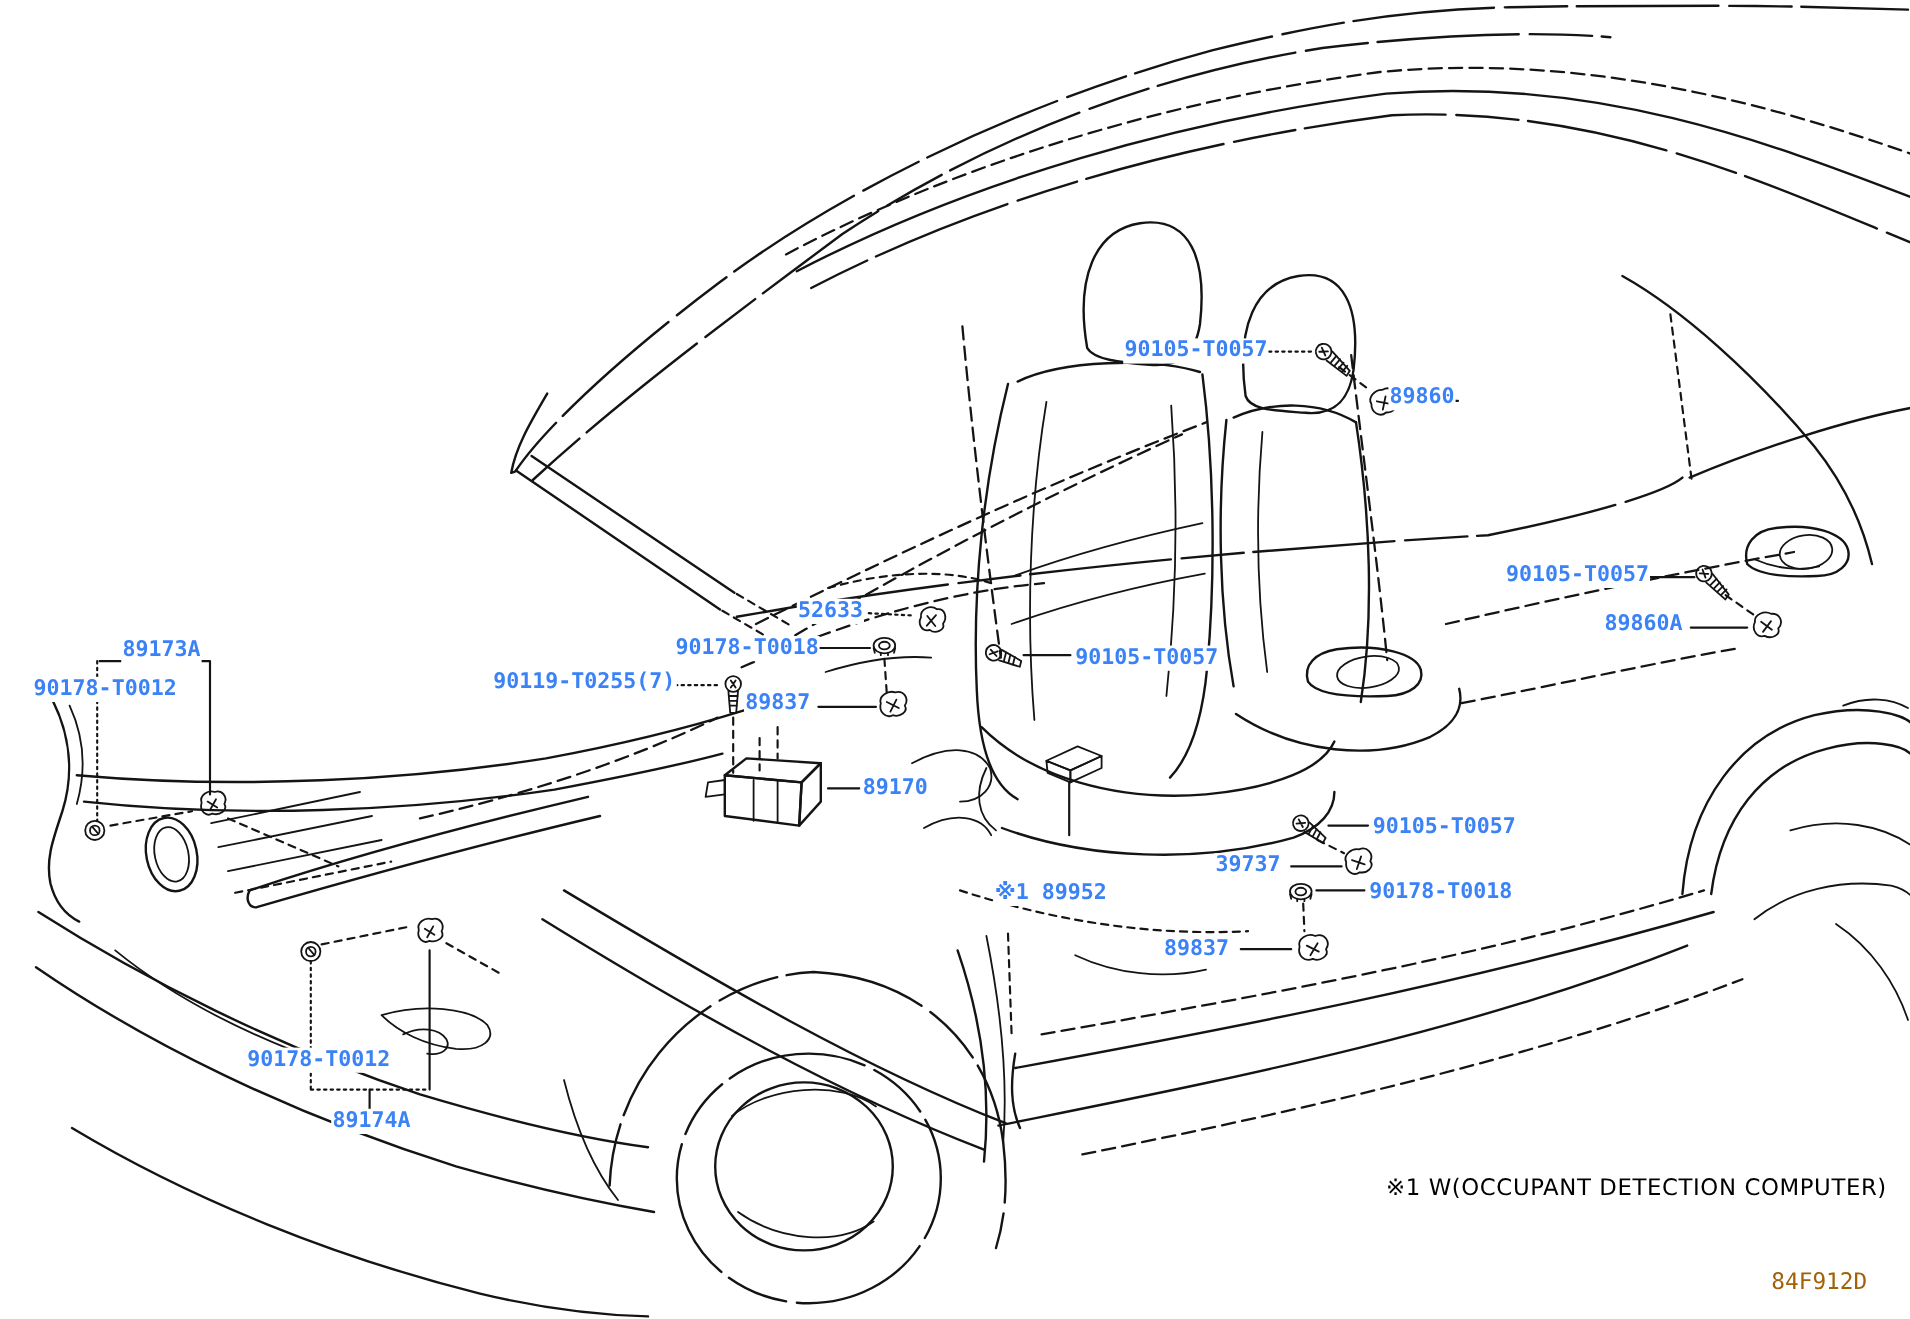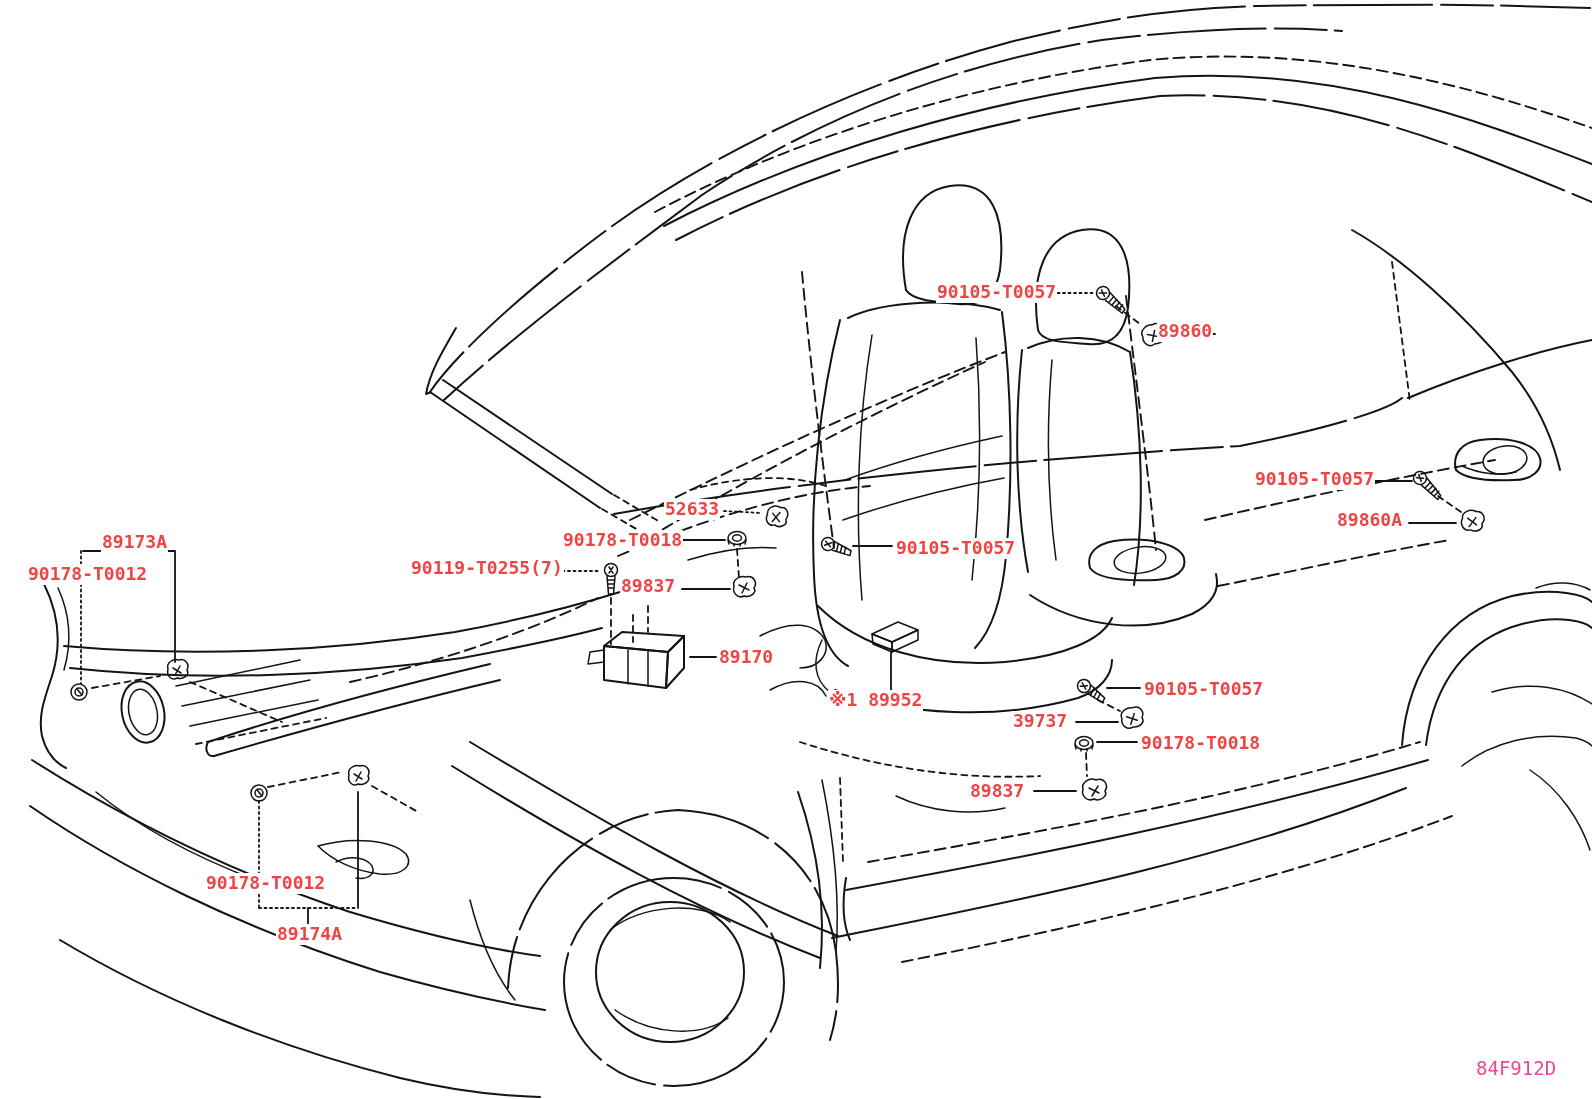--- a/index.html
+++ b/index.html
@@ -9,31 +9,31 @@
   }
   .stage svg{position:absolute;left:0;top:0;}
   svg .ln{stroke:#141414;fill:none;stroke-width:2;stroke-linecap:round;stroke-linejoin:round;}
   svg .thin{stroke-width:1.5;}
   svg .dash{stroke-dasharray:11 6;stroke-width:1.9;}
   svg .dashs{stroke-dasharray:6 5;stroke-width:1.8;}
   svg .dot{stroke-dasharray:2 3.5;stroke-width:1.7;}
   svg .gap{stroke-dasharray:52 8 118 9;}
   svg .lead{stroke:#141414;fill:none;stroke-width:1.8;stroke-linecap:round;}
   .callout{
-    position:absolute;color:#ef4444;background:#fff;padding:0 1px;
+    position:absolute;color:#3b82f6;background:#fff;padding:0 1px;
     font:700 18px/1.15 "DejaVu Sans Mono","DejaVu Sans",monospace;
     letter-spacing:0;white-space:nowrap;
   }
   .footnote{
     position:absolute;color:#000;
     font:400 19px/1.2 "DejaVu Sans","Liberation Sans",sans-serif;
     white-space:nowrap;letter-spacing:.5px;
   }
   .code{
-    position:absolute;color:#ec4899;
+    position:absolute;color:#a16207;
     font:400 19px/1.2 "DejaVu Sans Mono","DejaVu Sans",monospace;white-space:nowrap;
   }
 </style>
 </head>
 <body>
 
 <div class="stage">
   <svg width="1592" height="1099" viewBox="0 0 1592 1099">
 
     <g>
@@ -316,22 +316,23 @@
   <div class="callout" style="left:410px;top:558px">90119-T0255(7)</div>
   <div class="callout" style="left:562px;top:530px">90178-T0018</div>
   <div class="callout" style="left:664px;top:499px">52633</div>
   <div class="callout" style="left:620px;top:576px">89837</div>
   <div class="callout" style="left:718px;top:647px">89170</div>
   <div class="callout" style="left:936px;top:282px">90105-T0057</div>
   <div class="callout" style="left:1157px;top:321px">89860</div>
   <div class="callout" style="left:895px;top:538px">90105-T0057</div>
   <div class="callout" style="left:1254px;top:469px">90105-T0057</div>
   <div class="callout" style="left:1336px;top:510px">89860A</div>
-  <div class="callout" style="left:828px;top:690px">※1 89952</div>
+  <div class="callout" style="left:828px;top:734px">※1 89952</div>
   <div class="callout" style="left:1012px;top:711px">39737</div>
   <div class="callout" style="left:1143px;top:679px">90105-T0057</div>
   <div class="callout" style="left:1140px;top:733px">90178-T0018</div>
   <div class="callout" style="left:969px;top:781px">89837</div>
   <div class="callout" style="left:205px;top:873px">90178-T0012</div>
   <div class="callout" style="left:276px;top:924px">89174A</div>
 
+  <div class="footnote" style="left:1155px;top:979px">※1 W(OCCUPANT DETECTION COMPUTER)</div>
   <div class="code" style="left:1476px;top:1057px">84F912D</div>
 </div>
 
 </body></html>

